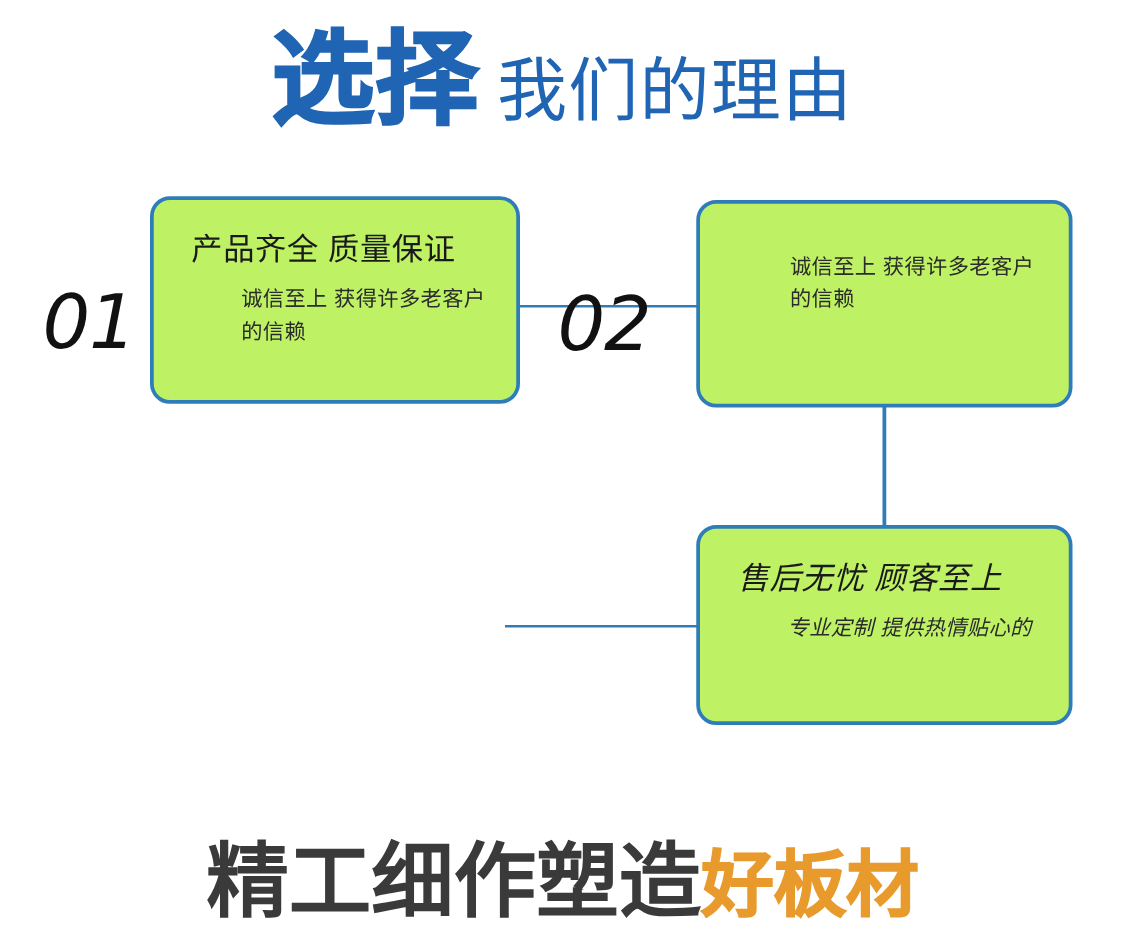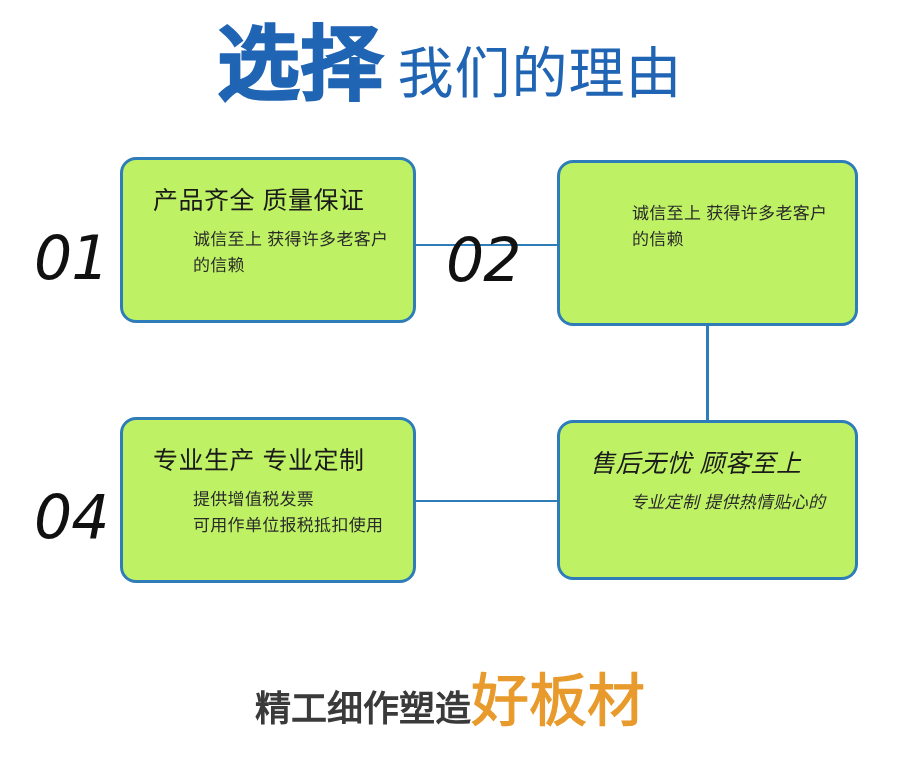--- a/index.html
+++ b/index.html
@@ -127,30 +127,30 @@
     position: absolute;
     left: 0;
     top: 672px;
     width: 900px;
     text-align: center;
     white-space: nowrap;
     line-height: 1;
   }
   .footer-dark {
     font-family: "Liberation Sans", "DejaVu Sans", sans-serif;
-    font-size: 36px;
+    font-size: 66px;
     font-weight: 700;
     color: #3a3a3a;
     letter-spacing: 0px;
     vertical-align: baseline;
   }
   .footer-accent {
     font-family: "DejaVu Sans", "Liberation Sans", sans-serif;
     font-size: 58px;
-    font-weight: 400;
+    font-weight: 700;
     color: #e89a2c;
     letter-spacing: 0px;
     vertical-align: baseline;
     -webkit-text-stroke: 1.2px #e89a2c;
   }
 </style>
 </head>
 <body>
 
 <div id="page">
@@ -179,30 +179,20 @@
   <div class="card" id="card-02" style="left:557px; top:160px; width:301px; height:166px;">
     <div class="card-inner">
       <div class="card-body">
         <span class="l">诚信至上 获得许多老客户</span>
         <span class="l">的信赖</span>
       </div>
     </div>
   </div>
   <div class="index-num" style="left:446px; top:230px;">02</div>
 
-  <div class="card" id="card-04" style="left:120px; top:417px; width:296px; height:166px;">
-    <div class="card-inner">
-      <div class="card-title">专业生产 专业定制</div>
-      <div class="card-body">
-        <span class="l">提供增值税发票</span>
-        <span class="l">可用作单位报税抵扣使用</span>
-      </div>
-    </div>
-  </div>
-  <div class="index-num" style="left:34px; top:487px;">04</div>
 
   <div class="card" id="card-03" style="left:557px; top:420px; width:301px; height:160px;">
     <div class="card-inner">
       <div class="card-title">售后无忧 顾客至上</div>
       <div class="card-body">
         <span class="l">专业定制 提供热情贴心的</span>
       </div>
     </div>
   </div>
 

